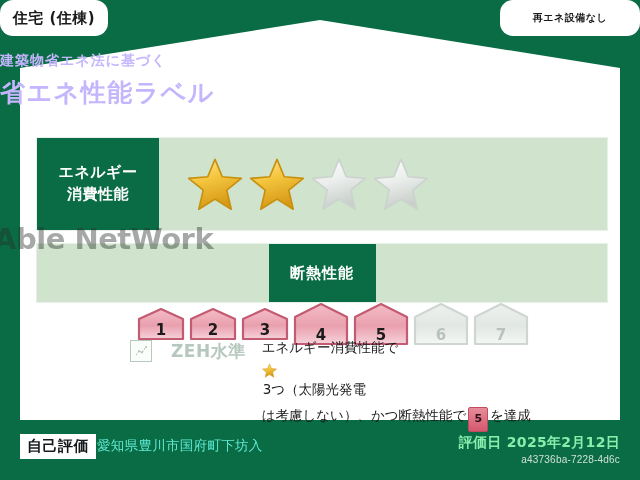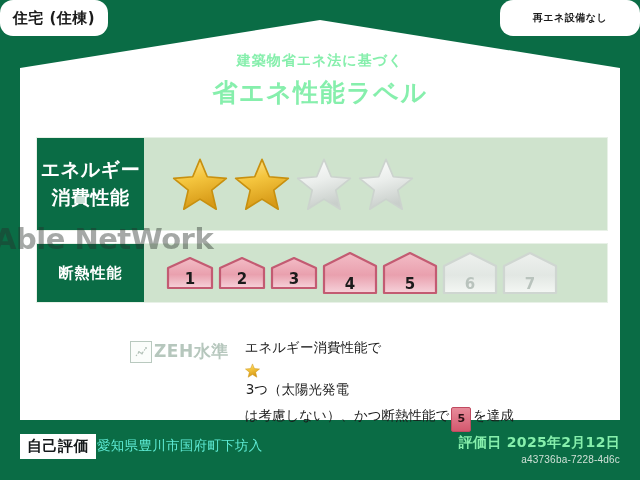--- a/index.html
+++ b/index.html
@@ -21,59 +21,59 @@
   #tag-left{left:0;top:0;width:108px;height:36px;font-size:15px;}
   #tag-right{right:0;top:0;width:140px;height:36px;font-size:10px;}
   
   #house-body{
     position:absolute;left:20px;top:20px;width:600px;height:400px;
     background:#ffffff;
     clip-path:polygon(0 48px, 300px 0, 600px 48px, 600px 400px, 0 400px);
   }
   
   #heading{
-    position:absolute;left:0;right:0;top:52px;text-align:center;
-    color:#86efac;pointer-events:none;
+    position:absolute;left:0;right:0;top:52px;
+    color:#c4b5fd;pointer-events:none;
   }
   #heading-sub{font-size:14px;font-weight:bold;letter-spacing:1px;}
   #heading-main{font-size:25px;font-weight:bold;letter-spacing:1.5px;margin-top:6px;}
   
   .perf-row{
     position:absolute;left:36px;width:570px;
     background:#cfe3cd;display:flex;align-items:center;
     border:1px solid #e8f1e7;
   }
   #row-energy{top:137px;height:92px;}
-  #row-insul{top:243px;height:58px;}
+  #row-insul{top:243px;height:58px;flex-direction:column;}
   .row-key{
     background:#0a6c45;color:#ffffff;font-weight:bold;
     display:flex;flex-direction:column;align-items:center;justify-content:center;
     height:100%;box-sizing:border-box;flex:0 0 auto;
   }
-  #key-energy{width:107px;font-size:19px;line-height:1.45;letter-spacing:.5px;}
+  #key-energy{width:122px;font-size:15px;line-height:1.45;letter-spacing:.5px;}
   #key-insul{width:107px;font-size:15px;letter-spacing:1px;}
   .row-val{flex:1 1 auto;display:flex;align-items:center;height:100%;}
   #stars-wrap{padding-left:28px;gap:6px;}
   #grades-wrap{padding-left:22px;gap:4px;}
   
   .star{display:block;}
   
   .grade{
     position:relative;display:flex;align-items:flex-end;justify-content:center;
     font-weight:bold;color:#1b1b1b;
   }
   .grade svg{display:block;}
   .grade .g-num{
     position:absolute;left:0;right:0;bottom:3px;text-align:center;
     font-size:15px;line-height:1;
   }
   .grade.off .g-num{color:#b9c3bd;}
   
   #zeh-block{position:absolute;left:130px;top:336px;display:flex;align-items:flex-start;}
-  #zeh-tag{display:flex;align-items:flex-end;gap:2px;padding-top:4px;}
+  #zeh-tag{display:flex;align-items:flex-start;gap:19px;padding-top:4px;}
   #zeh-icon{
     width:22px;height:22px;border:1px solid #b9c9bf;background:#fbfdfb;
     display:flex;align-items:center;justify-content:center;box-sizing:border-box;
   }
   #zeh-text{font-size:17px;font-weight:bold;color:#b6c7bd;letter-spacing:.5px;}
   #zeh-desc{
     margin-left:16px;font-size:13.5px;color:#1b1b1b;line-height:1.75;
     white-space:nowrap;
   }
   .inline-star{vertical-align:-3px;margin:0 1px;}

